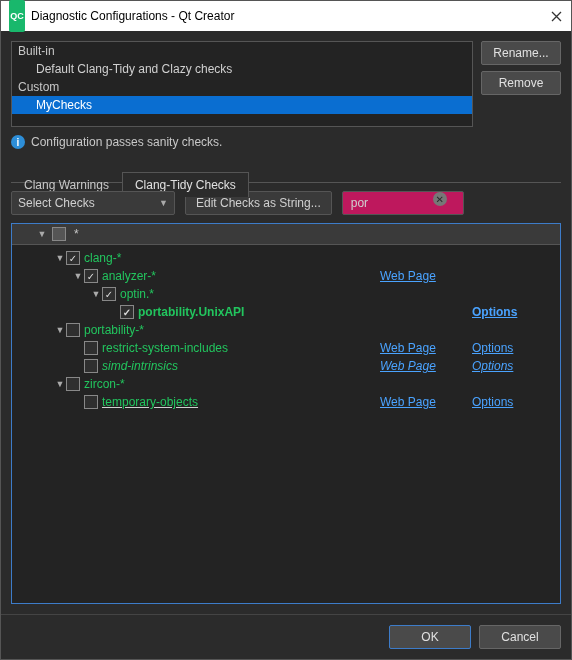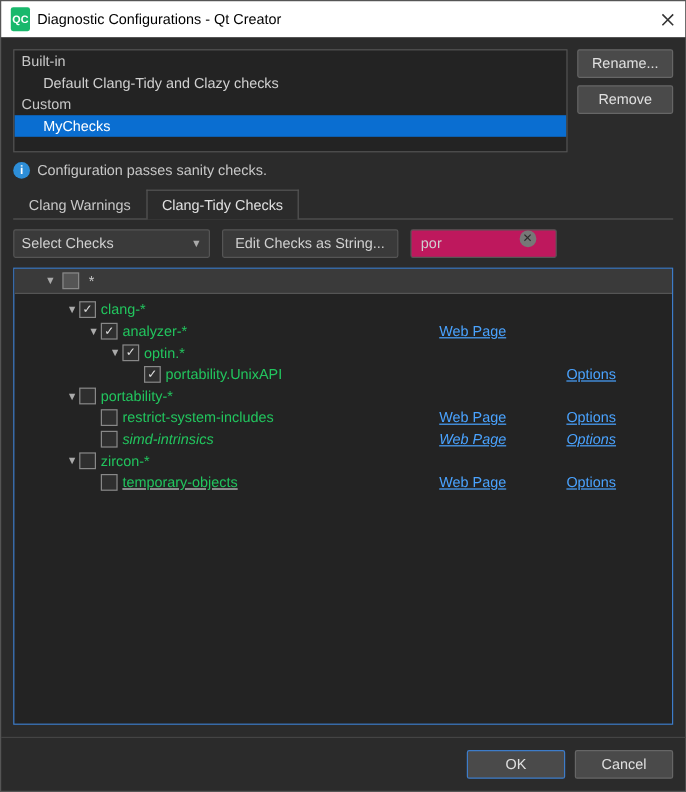--- a/index.html
+++ b/index.html
@@ -1,52 +1,52 @@
 <!DOCTYPE html>
 <html><head>
 <meta charset="utf-8">
 <style>
 html,body{margin:0;padding:0;height:100%;background:#2b2b2b;font-family:"Segoe UI",Arial,sans-serif;font-size:12px;color:#d0d0d0;overflow:hidden}
 .window{width:572px;height:660px;background:#2b2b2b;display:flex;flex-direction:column;box-sizing:border-box;border:1px solid #555}
 .titlebar{height:30px;background:#fff;color:#000;display:flex;align-items:center;padding:0 8px;gap:6px}
-.titlebar .logo{width:16px;height:20px;background:#19b86c;border-radius:2px;color:#fff;font-size:9px;font-weight:700;display:flex;align-items:center;justify-content:center}
+.titlebar .logo{width:16px;height:32px;background:#19b86c;border-radius:2px;color:#fff;font-size:9px;font-weight:700;display:flex;align-items:center;justify-content:center}
 .titlebar .title{flex:1;font-size:12px}
 .titlebar .close{width:14px;height:14px;cursor:pointer;font-size:14px;display:flex;align-items:center;justify-content:center}
 .body{flex:1;padding:10px;display:flex;flex-direction:column;gap:8px;min-height:0}
 .top-row{display:flex;gap:8px}
 .config-list{flex:1;border:1px solid #555;background:#232323;height:84px;overflow:hidden}
 .config-list .group{color:#c8c8c8;padding:2px 6px}
 .config-list .item{color:#d0d0d0;padding:2px 6px 2px 24px}
 .config-list .item.selected{background:#0a6ed1;color:#fff}
 .side-buttons{display:flex;flex-direction:column;gap:6px;width:80px}
 .btn{background:#4a4a4a;border:1px solid #666;color:#e0e0e0;height:22px;font-size:12px;display:flex;align-items:center;justify-content:center;cursor:pointer;border-radius:2px}
 .sanity{display:flex;align-items:center;gap:6px;color:#c8c8c8}
 .info-icon{width:14px;height:14px;border-radius:50%;background:#2d8ed8;color:#fff;font-size:10px;font-weight:700;display:flex;align-items:center;justify-content:center}
 .tabs{display:flex;border-bottom:1px solid #555}
-.tab{padding:5px 12px;cursor:pointer;color:#c8c8c8;border:1px solid transparent;border-bottom:none;position:relative;top:1px}
+.tab{padding:5px 12px;cursor:pointer;color:#c8c8c8;border:1px solid transparent;border-bottom:none;position:relative;top:15px}
 .tab.active{border-color:#555;background:#2b2b2b;color:#e0e0e0}
 .toolbar{display:flex;gap:10px;align-items:center}
 .combo{background:#3a3a3a;border:1px solid #555;height:22px;display:flex;align-items:center;padding:0 6px;cursor:pointer;min-width:150px;position:relative;border-radius:2px}
 .combo .arrow{position:absolute;right:6px;font-size:9px;color:#aaa}
 .toolbtn{background:#3a3a3a;border:1px solid #555;height:22px;padding:0 10px;display:flex;align-items:center;cursor:pointer;border-radius:2px;color:#d0d0d0}
 .filter{background:#be185d;border:1px solid #555;height:22px;display:flex;padding:0 6px;border-radius:2px;width:108px;position:relative}
 .filter input{background:transparent;border:none;outline:none;color:#d0d0d0;font-size:12px;width:80px}
 .filter .clear{width:14px;height:14px;border-radius:50%;background:#777;color:#2b2b2b;font-size:10px;display:flex;align-items:center;justify-content:center;cursor:pointer}
 .tree-wrap{flex:1;border:1px solid #3d7cc9;background:#232323;overflow:auto;min-height:0}
 .hdr{display:flex;align-items:center;gap:4px;background:#3a3a3a;border-bottom:1px solid #555;height:20px;padding-left:24px}
 .hdr .cb{width:12px;height:12px;border:1px solid #888;background:#555}
 .hdr .star{color:#c8c8c8}
 .tree{padding:4px 0}
 .row{display:flex;align-items:center;height:18px;position:relative}
 .twisty{width:12px;height:12px;display:flex;align-items:center;justify-content:center;cursor:pointer;font-size:9px;color:#aaa;flex-shrink:0}
 .cb{width:12px;height:12px;border:1px solid #888;background:#2f2f2f;margin-right:4px;cursor:pointer;flex-shrink:0;display:flex;align-items:center;justify-content:center;font-size:10px;color:#ddd}
 .cb.checked::after{content:"✓"}
 .label{color:#22c55e;white-space:nowrap}
 .link{color:#4aa3ff;text-decoration:underline;cursor:pointer;position:absolute}
-.link.webpage{left:354px}
+.link.webpage{left:368px}
 .link.options{left:460px}
 .footer{display:flex;justify-content:flex-end;gap:8px;padding:10px;border-top:1px solid #444}
 .footer .btn{width:80px}
 .footer .btn.primary{border-color:#3d7cc9}
 </style>
 </head>
 <body>
 
 <div class="window">
 
@@ -113,21 +113,21 @@
             <span class="twisty">▼</span>
             <span class="cb checked"></span>
             <span class="label">analyzer-*</span>
             <span class="link webpage">Web Page</span>
           </div>
           <div class="row" style="padding-left: 78px;">
             <span class="twisty">▼</span>
             <span class="cb checked"></span>
             <span class="label">optin.*</span>
           </div>
-          <div class="row" style="padding-left: 96px;">
+          <div class="row" style="padding-left: 96px; font-weight: bold;">
             <span class="twisty"></span>
             <span class="cb checked"></span>
             <span class="label">portability.UnixAPI</span>
             <span class="link options">Options</span>
           </div>
           <div class="row" style="padding-left: 42px;">
             <span class="twisty">▼</span>
             <span class="cb"></span>
             <span class="label">portability-*</span>
           </div>

